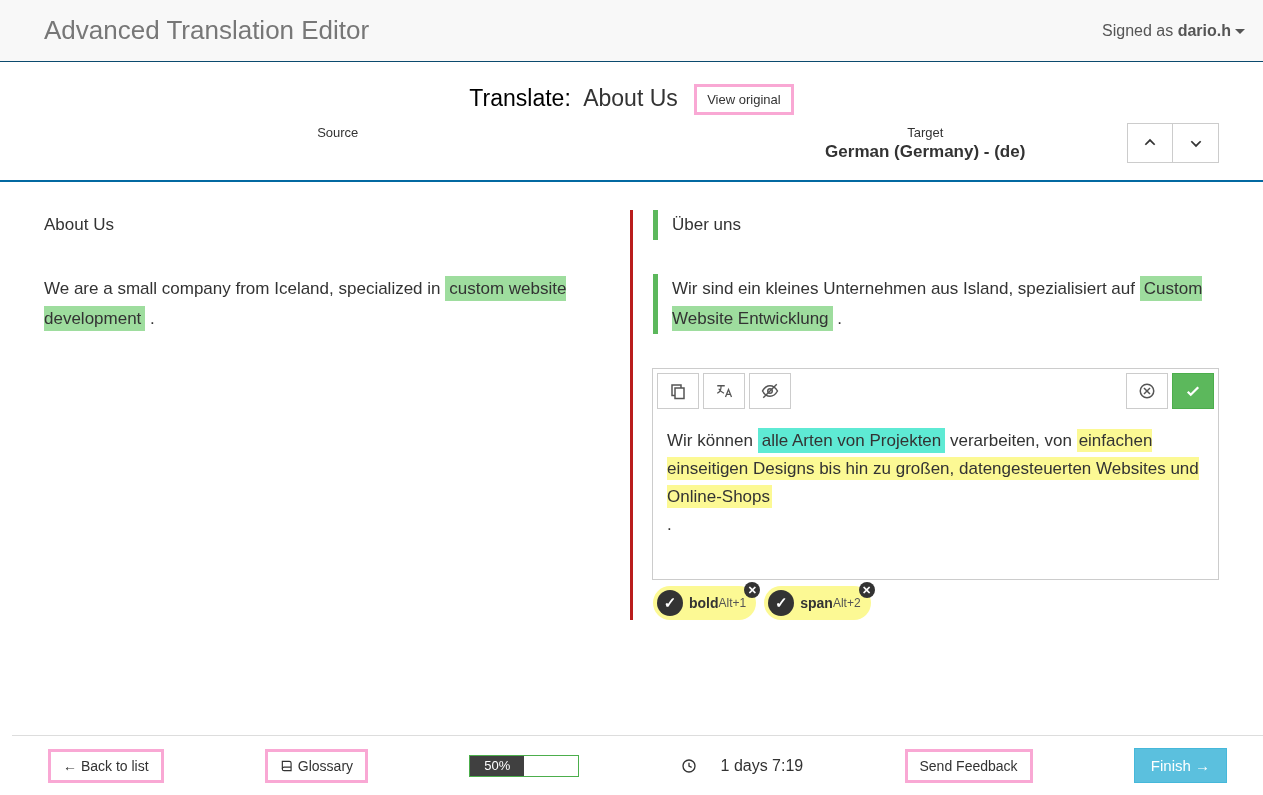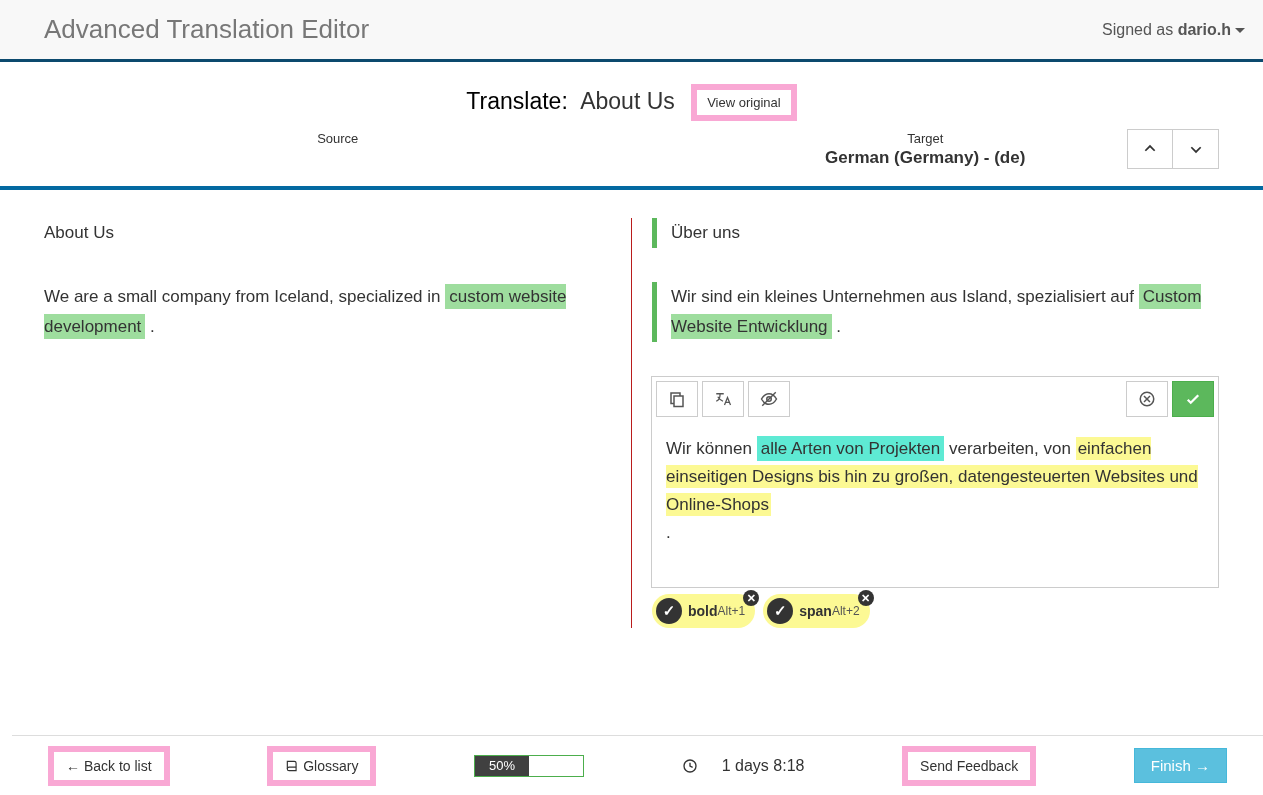--- a/index.html
+++ b/index.html
@@ -9,21 +9,21 @@
     color: #333;
     background: #fff;
     width: 1263px;
     height: 795px;
     overflow: hidden;
     position: relative;
   }
   
   .topbar {
     background: #f8f8f8;
-    border-bottom: 3px solid #0c4a6e;
+    border-bottom: 1px solid #0c4a6e;
     height: 62px;
     display: flex;
     align-items: center;
     justify-content: space-between;
     padding: 0 18px 0 44px;
   }
   .topbar .title {
     font-size: 26px;
     color: #777;
     font-weight: 400;
@@ -45,32 +45,32 @@
   .translate-header {
     text-align: center;
     padding: 22px 0 10px 0;
     font-size: 23px;
   }
   .translate-header .label { color: #000000; }
   .translate-header .doc { color: #333; margin-left: 6px; }
   .btn {
     display: inline-block;
     background: #fff;
-    border: 6px solid #f9a8d4;
+    border: 3px solid #f9a8d4;
     padding: 6px 12px;
     font-size: 14px;
     color: #333;
     cursor: pointer;
     vertical-align: middle;
   }
   .btn.small { padding: 5px 10px; font-size: 13px; }
   
   .langs {
     display: flex;
-    border-bottom: 4px solid #0369a1;
+    border-bottom: 2px solid #0369a1;
     padding: 0 44px 18px 44px;
     position: relative;
   }
   .langcol {
     flex: 1;
     text-align: center;
   }
   .langcol .small { font-size: 13px; color: #333; }
   .langcol .name { font-size: 17px; font-weight: 700; margin-top: 2px; }
   .lang-nav {
@@ -90,21 +90,21 @@
     cursor: pointer;
   }
   .chev-btn + .chev-btn { border-left: none; }
   .chev-up, .chev-down { width: 14px; height: 14px; }
   
   .content {
     display: flex;
     padding: 28px 44px 0 44px;
   }
   .col { flex: 1; padding-right: 20px; }
-  .col.right { padding-left: 20px; padding-right: 0; border-left: 1px solid #b91c1c; }
+  .col.right { padding-left: 20px; padding-right: 0; border-left: 3px solid #b91c1c; }
   .segment {
     font-size: 17px;
     line-height: 30px;
     color: #333;
     margin-bottom: 34px;
     padding-left: 0;
   }
   .col.right .segment {
     border-left: 5px solid #5cb85c;
     padding-left: 14px;
@@ -333,21 +333,21 @@
   <div class="group">
     <div class="progress-bar">
       <div class="progress-fill">50%</div>
     </div>
   </div>
   <div class="group clock">
     <svg width="16" height="16" viewBox="0 0 24 24">
         <circle cx="12" cy="12" r="9" fill="none" stroke="#333" stroke-width="2"></circle>
         <path d="M12 7v5l4 2" stroke="#333" stroke-width="2" fill="none"></path>
       </svg>
-    <span>1 days 8:18</span>
+    <span>1 days 7:19</span>
   </div>
   <div class="group">
     <button class="btn">Send Feedback</button>
   </div>
   <div class="group">
     <button class="finish-btn">Finish →</button>
   </div>
 </div>
 
 </body></html>

